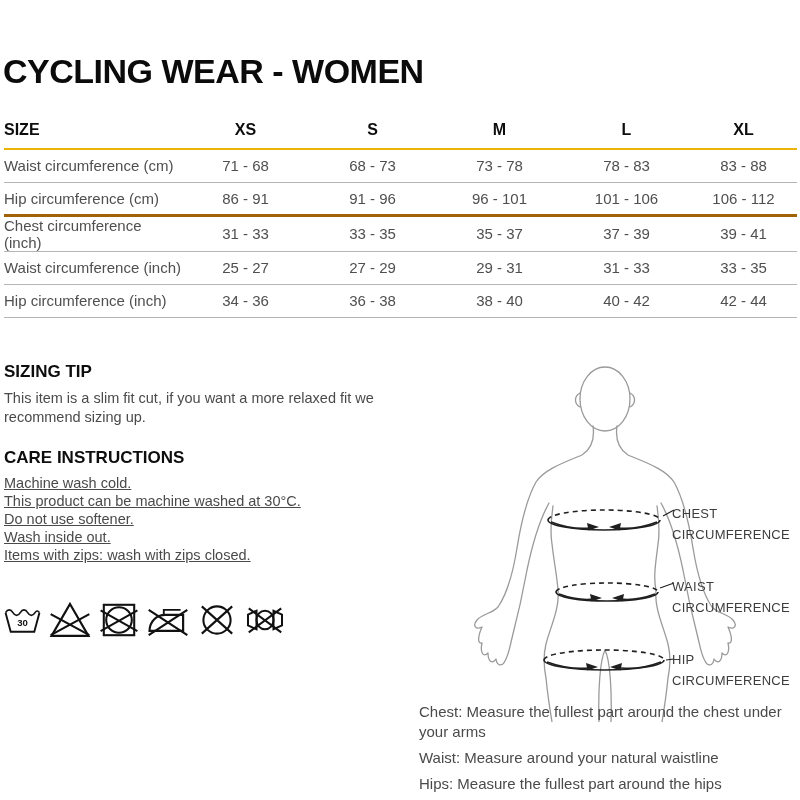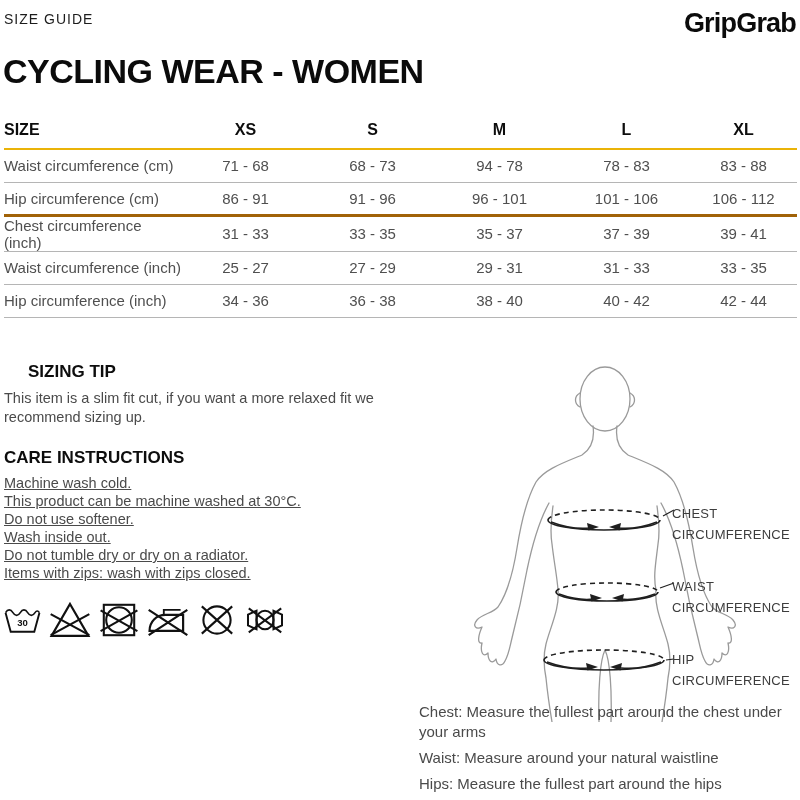--- a/index.html
+++ b/index.html
@@ -27,21 +27,21 @@
     padding:5px 0 9px 0; }
   .size-table th:first-child { text-align:left; }
   .size-table thead tr { border-bottom:2px solid #eab308; }
   .size-table td { font-size:15px; color:#4f4f4f; text-align:center; height:33px; }
   .size-table td:first-child { text-align:left; }
   .size-table tbody tr { border-bottom:1px solid #b5b5b5; }
   .size-table tbody tr.cm-last { border-bottom:3px solid #a16207; }
 
   
   .sec-heading { position:absolute; left:4px; font-size:17px; font-weight:700; color:#0d0d0d; }
-  .tip-heading { top:362px;margin-left:24px; }
+  .tip-heading { top:362px; }
   .tip-text { position:absolute; top:389px; left:4px; width:405px;
     font-size:14.5px; line-height:19px; color:#4a4a4a; }
   .care-heading { top:448px; }
   .care-lines { position:absolute; top:474px; left:4px; width:410px; }
   .care-lines div { font-size:14.5px; line-height:18px; color:#4a4a4a;text-decoration:underline; }
 
   
   .icon-row { position:absolute; top:597px; left:4px; height:46px;
     display:flex; align-items:center; gap:8px; }
   .icon-row svg { display:block; }
@@ -56,24 +56,20 @@
 
   
   .notes { position:absolute; top:702px; left:419px; width:380px; }
   .notes p { font-size:15px; line-height:20px; color:#4a4a4a; margin:0 0 6px 0; }
 </style>
 </head>
 <body>
 
 <div class="page">
 
-  <div class="topbar">
-    <span class="guide-label">SIZE GUIDE</span>
-    <span class="brand">GripGrab</span>
-  </div>
 
   <h1 class="title">CYCLING WEAR - WOMEN</h1>
 
   <table class="size-table">
     <colgroup>
       <col class="c-label">
         <col class="c-sz">
         <col class="c-sz">
         <col class="c-sz">
         <col class="c-sz">
@@ -87,21 +83,21 @@
         <th>M</th>
         <th>L</th>
         <th>XL</th>
       </tr>
     </thead>
     <tbody>
       <tr>
         <td>Waist circumference (cm)</td>
         <td>71 - 68</td>
         <td>68 - 73</td>
-        <td>94 - 78</td>
+        <td>73 - 78</td>
         <td>78 - 83</td>
         <td>83 - 88</td>
       </tr>
       <tr class="cm-last">
         <td>Hip circumference (cm)</td>
         <td>86 - 91</td>
         <td>91 - 96</td>
         <td>96 - 101</td>
         <td>101 - 106</td>
         <td>106 - 112</td>
@@ -135,21 +131,20 @@
 
   <div class="sec-heading tip-heading">SIZING TIP</div>
   <div class="tip-text">This item is a slim fit cut, if you want a more relaxed fit we recommend sizing up.</div>
 
   <div class="sec-heading care-heading">CARE INSTRUCTIONS</div>
   <div class="care-lines">
     <div>Machine wash cold.</div>
     <div>This product can be machine washed at 30°C.</div>
     <div>Do not use softener.</div>
     <div>Wash inside out.</div>
-    <div>Do not tumble dry or dry on a radiator.</div>
     <div>Items with zips: wash with zips closed.</div>
   </div>
 
   <div class="icon-row">
     <span>
       <svg width="37" height="28" viewBox="0 0 50 38" fill="none" stroke="#111" stroke-width="2.6">
         <path d="M2,9 L9,35 L41,35 L48,9"></path>
         <path d="M2,9 C5,4 9,4 12,9 C15,14 19,14 22,9 C25,4 29,4 32,9 C35,14 39,14 42,9 C44,6 46,6 48,9" stroke-width="2.2"></path>
         <text x="25" y="27" font-size="13" font-weight="bold" fill="#111" stroke="none" text-anchor="middle">30</text>
       </svg>

